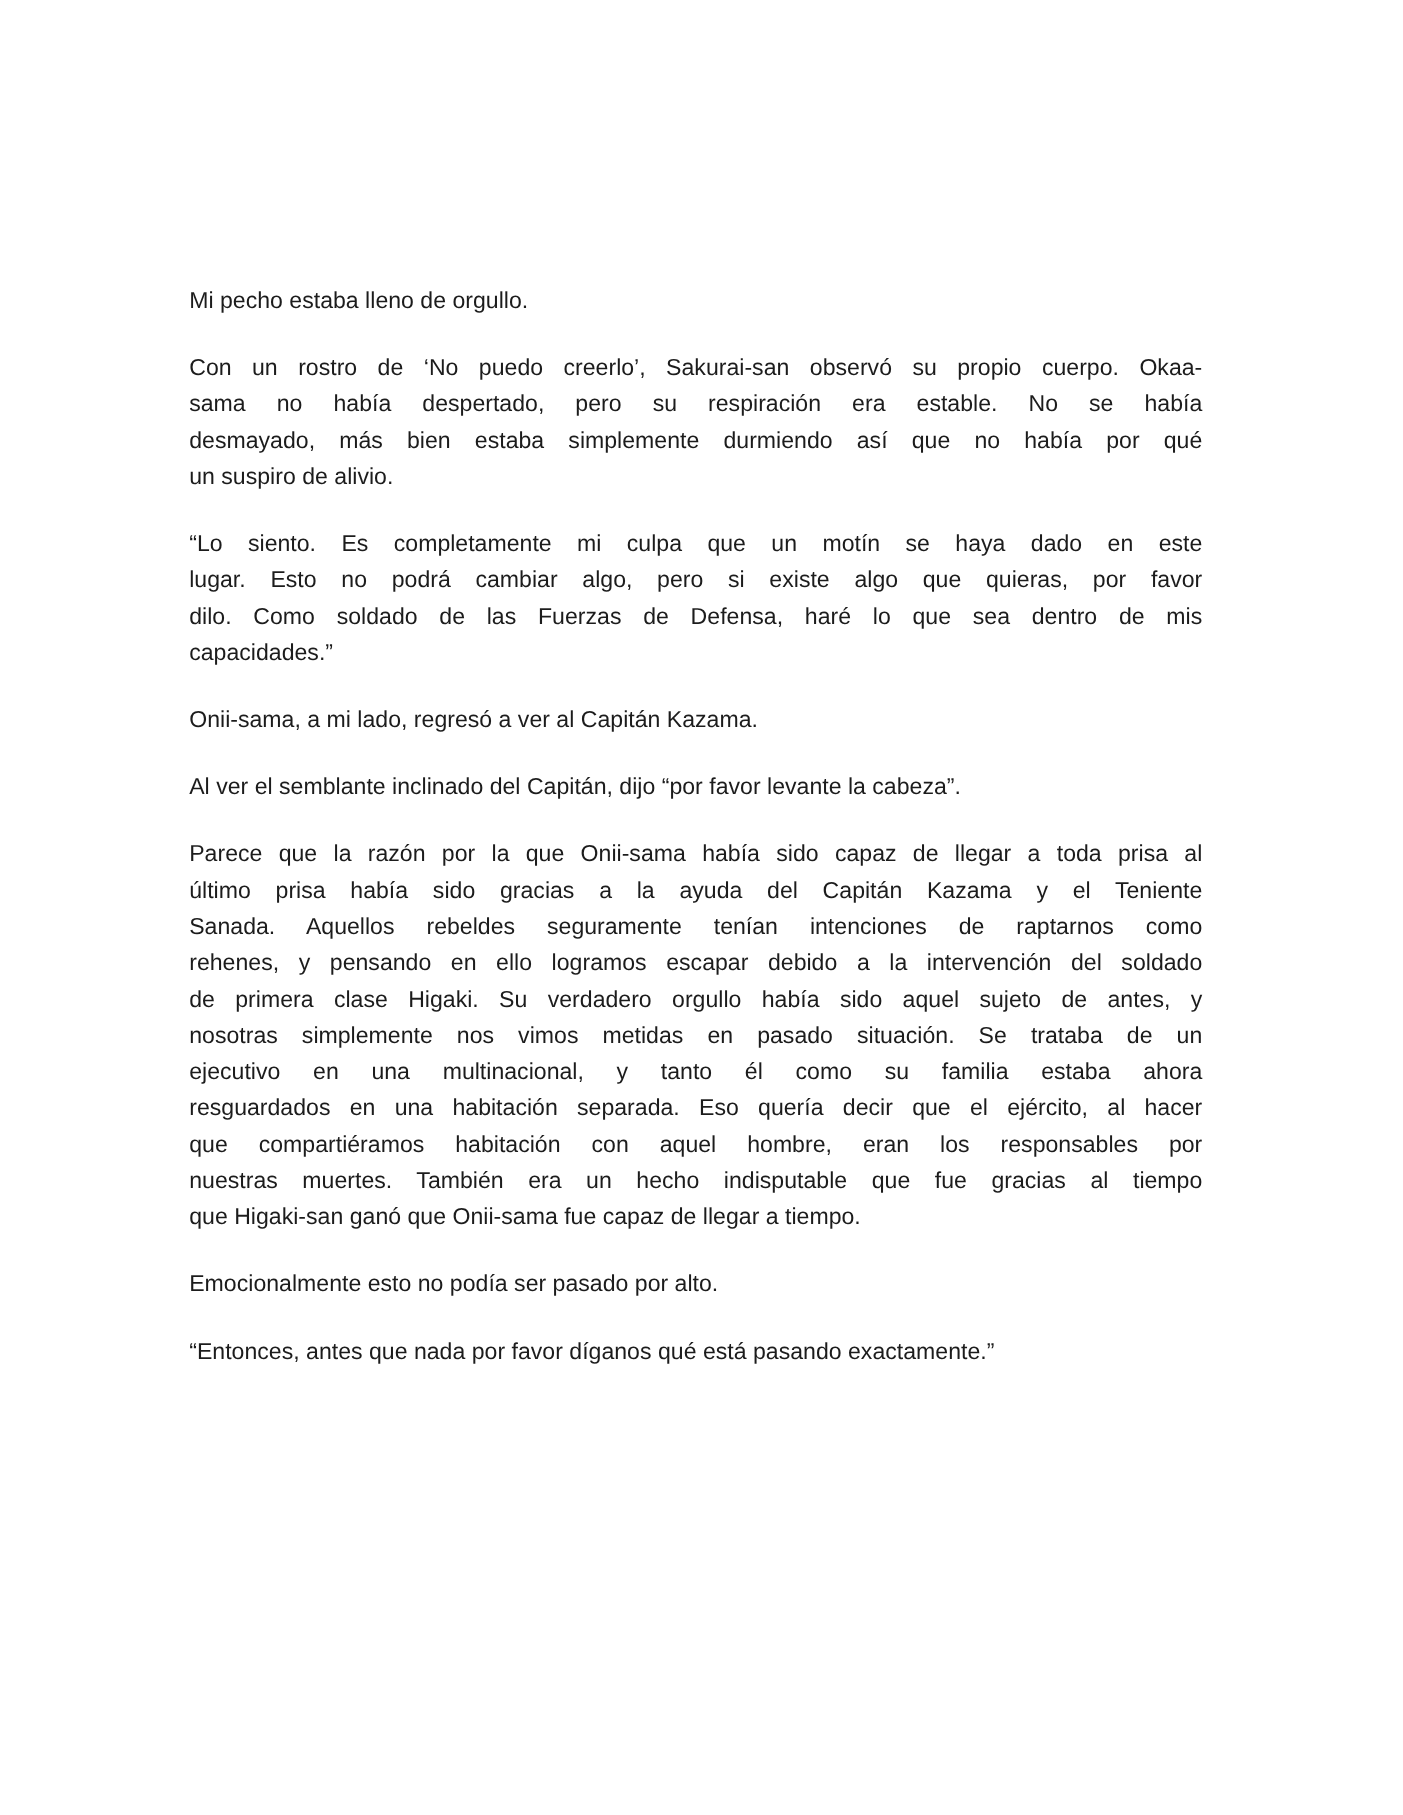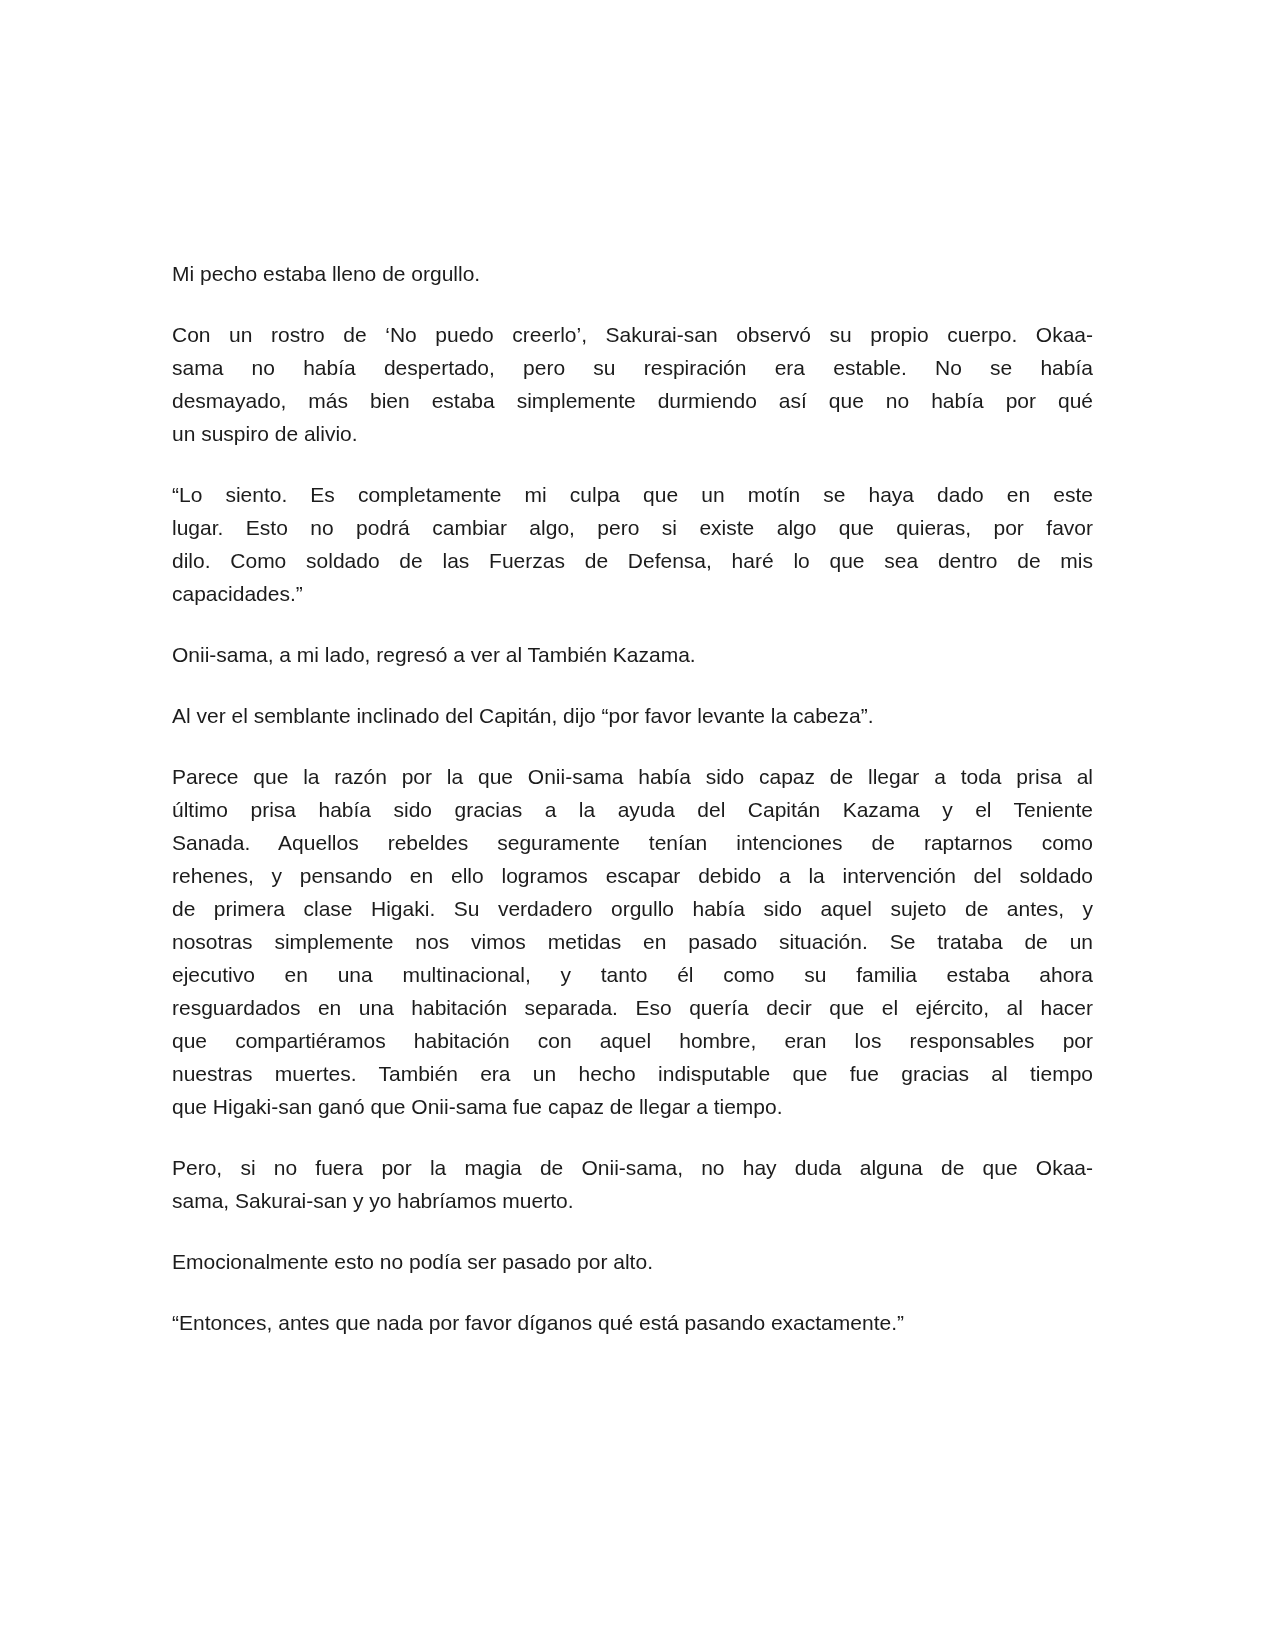--- a/index.html
+++ b/index.html
@@ -52,42 +52,38 @@
         <div class="line j">desmayado, más bien estaba simplemente durmiendo así que no había por qué</div>
         <div class="line">un suspiro de alivio.</div>
       </div>
       <div class="para">
         <div class="line j">“Lo siento. Es completamente mi culpa que un motín se haya dado en este</div>
         <div class="line j">lugar. Esto no podrá cambiar algo, pero si existe algo que quieras, por favor</div>
         <div class="line j">dilo. Como soldado de las Fuerzas de Defensa, haré lo que sea dentro de mis</div>
         <div class="line">capacidades.”</div>
       </div>
       <div class="para">
-        <div class="line">Onii-sama, a mi lado, regresó a ver al También Kazama.</div>
+        <div class="line">Onii-sama, a mi lado, regresó a ver al Capitán Kazama.</div>
       </div>
       <div class="para">
         <div class="line">Al ver el semblante inclinado del Capitán, dijo “por favor levante la cabeza”.</div>
       </div>
       <div class="para">
         <div class="line j">Parece que la razón por la que Onii-sama había sido capaz de llegar a toda prisa al</div>
         <div class="line j">último prisa había sido gracias a la ayuda del Capitán Kazama y el Teniente</div>
         <div class="line j">Sanada. Aquellos rebeldes seguramente tenían intenciones de raptarnos como</div>
         <div class="line j">rehenes, y pensando en ello logramos escapar debido a la intervención del soldado</div>
         <div class="line j">de primera clase Higaki. Su verdadero orgullo había sido aquel sujeto de antes, y</div>
         <div class="line j">nosotras simplemente nos vimos metidas en pasado situación. Se trataba de un</div>
         <div class="line j">ejecutivo en una multinacional, y tanto él como su familia estaba ahora</div>
         <div class="line j">resguardados en una habitación separada. Eso quería decir que el ejército, al hacer</div>
         <div class="line j">que compartiéramos habitación con aquel hombre, eran los responsables por</div>
         <div class="line j">nuestras muertes. También era un hecho indisputable que fue gracias al tiempo</div>
         <div class="line">que Higaki-san ganó que Onii-sama fue capaz de llegar a tiempo.</div>
       </div>
       <div class="para">
-        <div class="line j">Pero, si no fuera por la magia de Onii-sama, no hay duda alguna de que Okaa-</div>
-        <div class="line">sama, Sakurai-san y yo habríamos muerto.</div>
-      </div>
-      <div class="para">
         <div class="line">Emocionalmente esto no podía ser pasado por alto.</div>
       </div>
       <div class="para">
         <div class="line">“Entonces, antes que nada por favor díganos qué está pasando exactamente.”</div>
       </div>
     </div>
 </div>
 
 </body></html>

